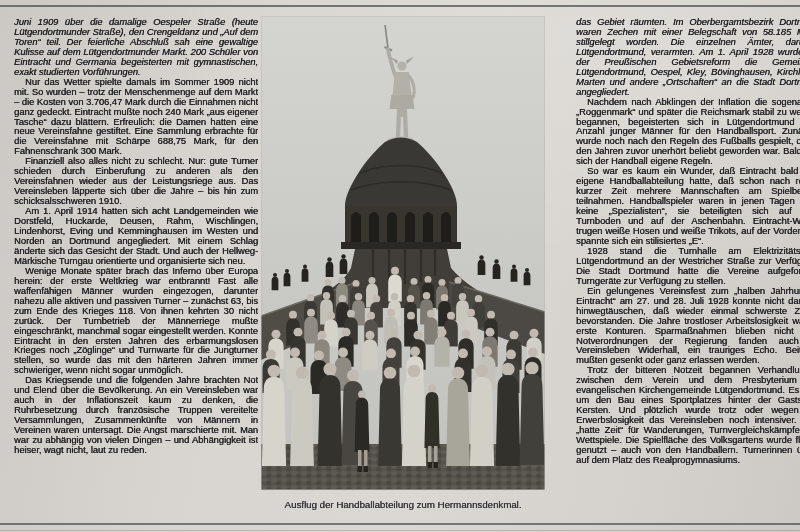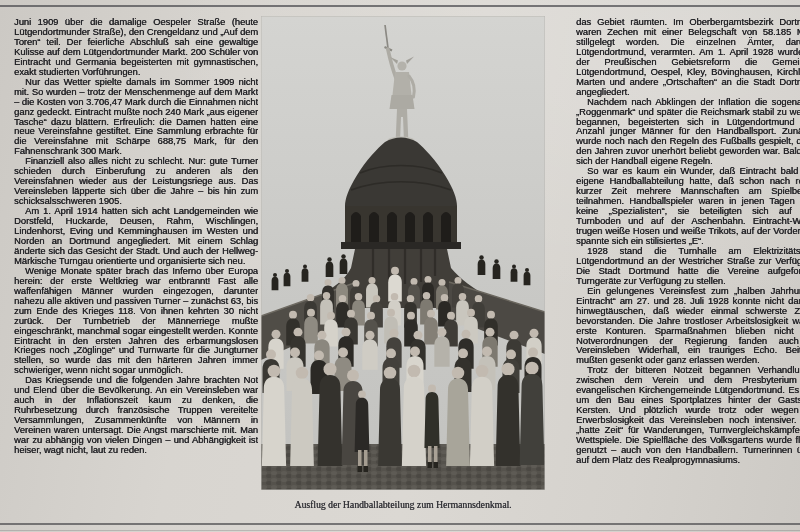--- a/index.html
+++ b/index.html
@@ -15,38 +15,38 @@
   .rule-bottom{top:523px;height:1.5px;opacity:.7;}
   .rule-bottom2{top:530px;height:1px;opacity:.22;}
   .col{
     position:absolute;top:17px;width:244px;height:499px;overflow:hidden;
     text-align:justify;font-size:9.4px;line-height:9.95px;color:#232327;
     letter-spacing:-0.05px;text-shadow:0.3px 0 0 currentColor;
   }
   .col-left{left:14px;}
   .col-right{left:576px;}
   .col p{margin:0;text-indent:11px;}
-  .col p.first{text-indent:0;}
+  .col p.first{text-indent:0;font-style:italic;}
   .photo{position:absolute;left:261px;top:16px;width:284px;height:474px;}
   .photo svg{display:block;width:284px;height:474px;}
   .caption{
     position:absolute;left:261px;top:499px;width:284px;text-align:center;
-    font-size:9.7px;color:#35353a;text-shadow:0.25px 0 0 currentColor;font-family:Liberation Serif, serif;
+    font-size:9.7px;color:#35353a;text-shadow:0.25px 0 0 currentColor;
   }
 </style>
 </head>
 <body>
 
 <div class="page">
   <div class="rule rule-top"></div>
 
   <div class="col col-left">
     <p class="first">Juni 1909 über die damalige Oespeler Straße (heute Lütgendortmunder Straße), den Crengeldanz und „Auf dem Toren“ teil. Der feierliche Abschluß sah eine gewaltige Kulisse auf dem Lütgendortmunder Markt. 200 Schüler von Eintracht und Germania begeisterten mit gymnastischen, exakt studierten Vorführungen.</p>
     <p>Nur das Wetter spielte damals im Sommer 1909 nicht mit. So wurden – trotz der Menschenmenge auf dem Markt – die Kosten von 3.706,47 Mark durch die Einnahmen nicht ganz gedeckt. Eintracht mußte noch 240 Mark „aus eigener Tasche“ dazu blättern. Erfreulich: die Damen hatten eine neue Vereinsfahne gestiftet. Eine Sammlung erbrachte für die Vereinsfahne mit Schärpe 688,75 Mark, für den Fahnenschrank 300 Mark.</p>
-    <p>Finanziell also alles nicht zu schlecht. Nur: gute Turner schieden durch Einberufung zu anderen als den Vereinsfahnen wieder aus der Leistungsriege aus. Das Vereinsleben läpperte sich über die Jahre – bis hin zum schicksalsschweren 1905.</p>
+    <p>Finanziell also alles nicht zu schlecht. Nur: gute Turner schieden durch Einberufung zu anderen als den Vereinsfahnen wieder aus der Leistungsriege aus. Das Vereinsleben läpperte sich über die Jahre – bis hin zum schicksalsschweren 1910.</p>
     <p>Am 1. April 1914 hatten sich acht Landgemeinden wie Dorstfeld, Huckarde, Deusen, Rahm, Wischlingen, Lindenhorst, Eving und Kemminghausen im Westen und Norden an Dortmund angegliedert. Mit einem Schlag änderte sich das Gesicht der Stadt. Und auch der Hellweg-Märkische Turngau orientierte und organisierte sich neu.</p>
     <p>Wenige Monate später brach das Inferno über Europa herein: der erste Weltkrieg war entbrannt! Fast alle waffenfähigen Männer wurden eingezogen, darunter nahezu alle aktiven und passiven Turner – zunächst 63, bis zum Ende des Krieges 118. Von ihnen kehrten 30 nicht zurück. Der Turnbetrieb der Männerriege mußte eingeschränkt, manchmal sogar eingestellt werden. Konnte Eintracht in den ersten Jahren des erbarmungslosen Krieges noch „Zöglinge“ und Turnwarte für die Jungturner stellen, so wurde das mit den härteren Jahren immer schwieriger, wenn nicht sogar unmöglich.</p>
     <p>Das Kriegsende und die folgenden Jahre brachten Not und Elend über die Bevölkerung. An ein Vereinsleben war auch in der Inflationszeit kaum zu denken, die Ruhrbesetzung durch französische Truppen vereitelte Versammlungen, Zusammenkünfte von Männern in Vereinen waren untersagt. Die Angst marschierte mit. Man war zu abhängig von vielen Dingen – und Abhängigkeit ist heiser, wagt nicht, laut zu reden.</p>
   </div>
 
   <div class="photo">
     <svg viewBox="0 0 284 474" xmlns="http://www.w3.org/2000/svg">
       <defs>
         <linearGradient id="skyg" x1="0" y1="0" x2="0" y2="1">
           <stop offset="0" stop-color="#d4d4d1"></stop>

